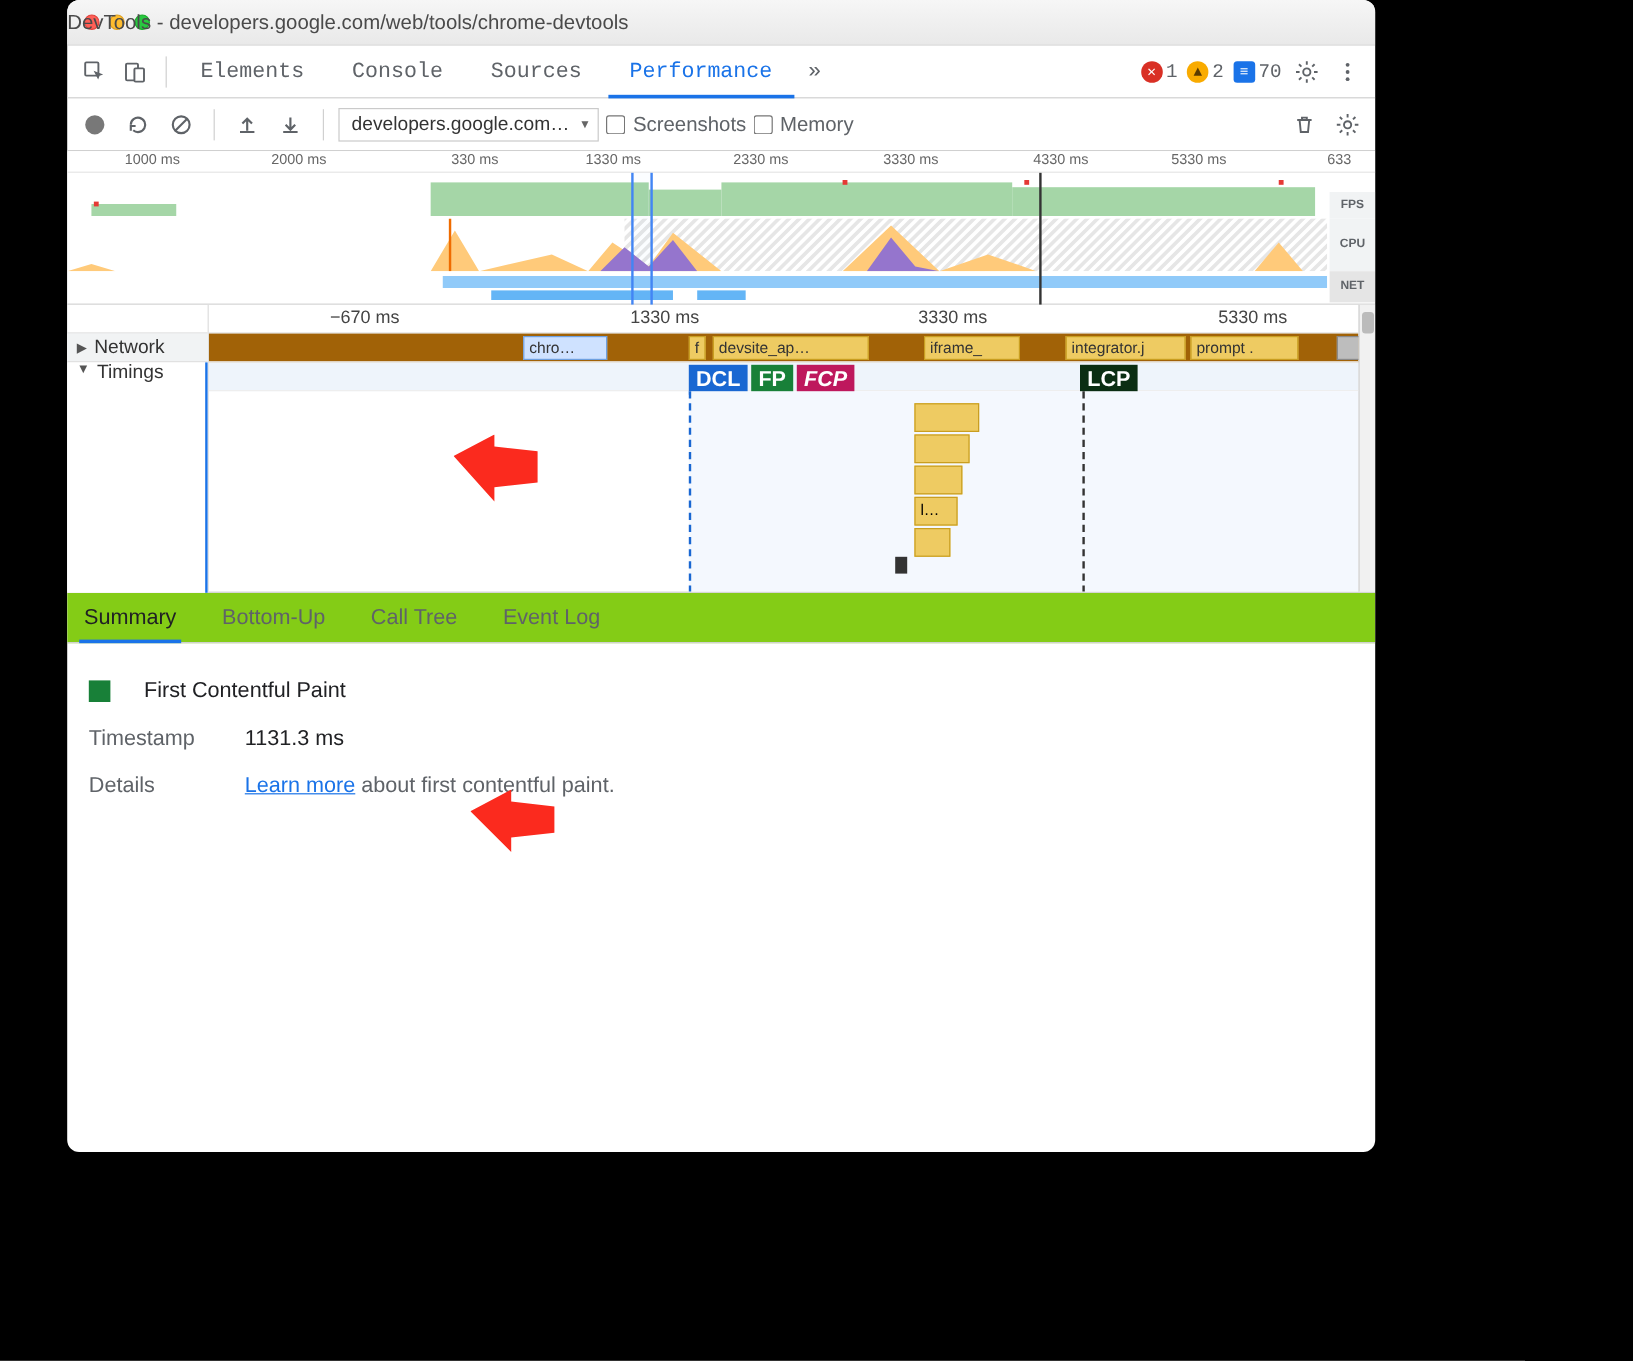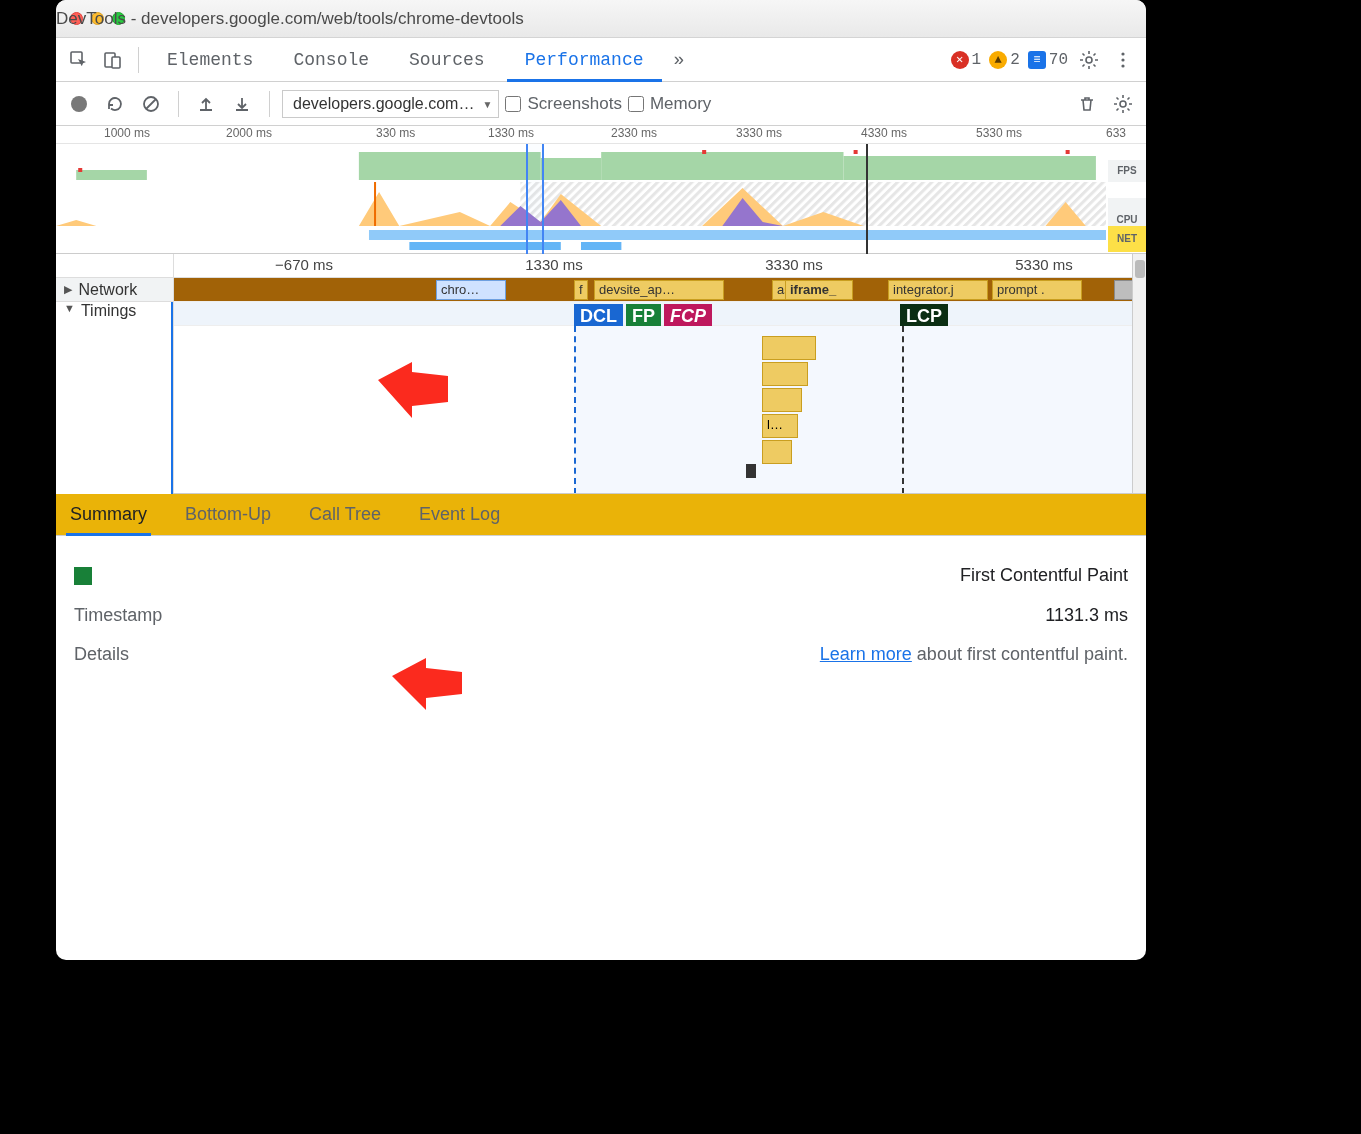--- a/index.html
+++ b/index.html
@@ -80,22 +80,22 @@
   
   .overview { border-bottom:1px solid #ccc; position:relative; height:128px; background:#fff;}
   .ruler { height:18px; font-size:12px; color:#666; position:relative; border-bottom:1px solid #e5e5e5;}
   .ruler span{position:absolute; top:0;}
   .ovbody{position:relative; height:110px;}
   .fpslane{position:absolute; top:0; height:38px; left:0; right:40px;}
   .cpulane{position:absolute; top:38px; height:44px; left:0; right:40px;}
   .netlane{position:absolute; top:82px; height:26px; left:0; right:40px;}
   .lanelabel{position:absolute; right:0; width:38px; background:#f1f3f4; font-size:10px; font-weight:bold; color:#5f6368; text-align:center;}
   .fpslabel{top:16px;height:22px;line-height:22px;}
-  .cpulabel{top:54px;height:44px;line-height:44px;}
-  .netlabel{top:82px;height:26px;line-height:26px;background:#fde047;}
+  .cpulabel{top:38px;height:44px;line-height:44px;}
+  .netlabel{top:82px;height:26px;line-height:26px;background:#e5e5e5;}
   .ovsel{position:absolute; top:0; bottom:0; border-left:2px solid #4285f4; border-right:2px solid #4285f4; background:rgba(66,133,244,.02);}
   
   .flame { position:relative; height:240px; border-bottom:1px solid #ccc; background:#fff; display:flex; }
   .flame-left-col { width:118px; flex-shrink:0; border-right:1px solid #ddd; }
   .flame-left{ height:24px; display:flex; align-items:center; gap:6px; padding:0 8px; font-size:16px; color:#333; background:#f1f3f4; border-bottom:1px solid #ddd;}
   .flame-expand{font-size:11px; color:#555;}
   .flame-body { flex:1; position:relative; overflow:hidden; }
   .fruler{height:24px; border-bottom:1px solid #ddd; font-size:15px; color:#444; position:relative; background:#fff;}
   .fruler span{position:absolute; top:2px; transform:translateX(-50%);}
   .frow{height:24px; border-bottom:1px solid #eee; position:relative; background:#f8fbff;}
@@ -105,28 +105,28 @@
   .bar.mustard{background:#eecb62;border-color:#c99e20;}
   .bar.gray{background:#bdbdbd;border-color:#8a8a8a;}
   .badge{display:inline-block; color:#fff; font-size:18px; font-weight:600; padding:2px 6px; margin-right:2px;}
   .badge.dcl{background:#1967d2;}
   .badge.fp{background:#188038;}
   .badge.fcp{background:#be185d;font-style:italic;}
   .badge.lcp{background:#0b2e13;}
   .longtask{position:absolute; background:#eecb62; border:1px solid #c99e20;}
   .timings-area{position:relative; height:168px; border-left:2px dashed #1967d2; background:#f4f8fe;}
   
-  .dtabs{height:42px; display:flex; align-items:center; font-size:18px; color:#5f6368; padding:0 10px; gap:30px; border-bottom:1px solid #d0d0d0; background:#eab308;}
+  .dtabs{height:42px; display:flex; align-items:center; font-size:18px; color:#5f6368; padding:0 10px; gap:30px; border-bottom:1px solid #d0d0d0; background:#84cc16;}
   .dtab{padding:0 4px; height:42px; display:flex; align-items:center; cursor:pointer;}
   .dtab.active{color:#202124; border-bottom:3px solid #1a73e8; padding-top:3px;}
   
   .summary{padding:20px 18px 12px; font-size:18px; color:#5f6368; line-height:2.2;}
   .chip{display:inline-block; width:18px; height:18px; background:#188038; margin-right:8px; vertical-align:middle;}
   .summary strong{color:#202124; font-weight:500;}
-  .summary .row{display:flex; gap:20px; align-items:center;justify-content:space-between;}
+  .summary .row{display:flex; gap:20px; align-items:center;}
   .summary .row .k{width:110px;}
   .learn{color:#1a73e8; text-decoration:underline; cursor:pointer;}
   .footer-status{position:absolute; bottom:0; left:0; right:0; border-top:1px solid #ddd; padding:10px 16px; font-size:18px; color:#5f6368; background:#f1f3f4;}
   .footer-status .lm{text-decoration:underline; cursor:pointer;}
   
   .anno-arrow{position:absolute; z-index:50;}
   .anno-arrow svg{display:block;}
   .content-fill{flex:1; background:#f1f3f4; position:relative;}
 </style>
 </head>
@@ -315,21 +315,21 @@
         <span style="left:130px">−670 ms</span>
         <span style="left:380px">1330 ms</span>
         <span style="left:620px">3330 ms</span>
         <span style="left:870px">5330 ms</span>
       </div>
       <div class="frow net">
         <div class="bar blue" style="left:262px;width:70px;">chro…</div>
         <div class="bar mustard" style="left:400px;width:14px;">f</div>
         <div class="bar mustard" style="left:420px;width:130px;">devsite_ap…</div>
         <div class="bar mustard" style="left:598px;width:19px;">as</div>
-        <div class="bar mustard" style="left:611px;width:68px;font-weight:bold;">iframe_</div>
+        <div class="bar mustard" style="left:596px;width:80px;">iframe_</div>
         <div class="bar mustard" style="left:714px;width:100px;">integrator.j</div>
         <div class="bar mustard" style="left:818px;width:90px;">prompt .</div>
         <div class="bar gray" style="left:940px;width:30px;"></div>
       </div>
       <div class="frow" style="height:24px;background:#eef4fb;">
         <span class="badge dcl" style="position:absolute;left:400px;top:2px;">DCL</span>
         <span class="badge fp" style="position:absolute;left:452px;top:2px;">FP</span>
         <span class="badge fcp" style="position:absolute;left:490px;top:2px;">FCP</span>
         <span class="badge lcp" style="position:absolute;left:726px;top:2px;">LCP</span>
       </div>

